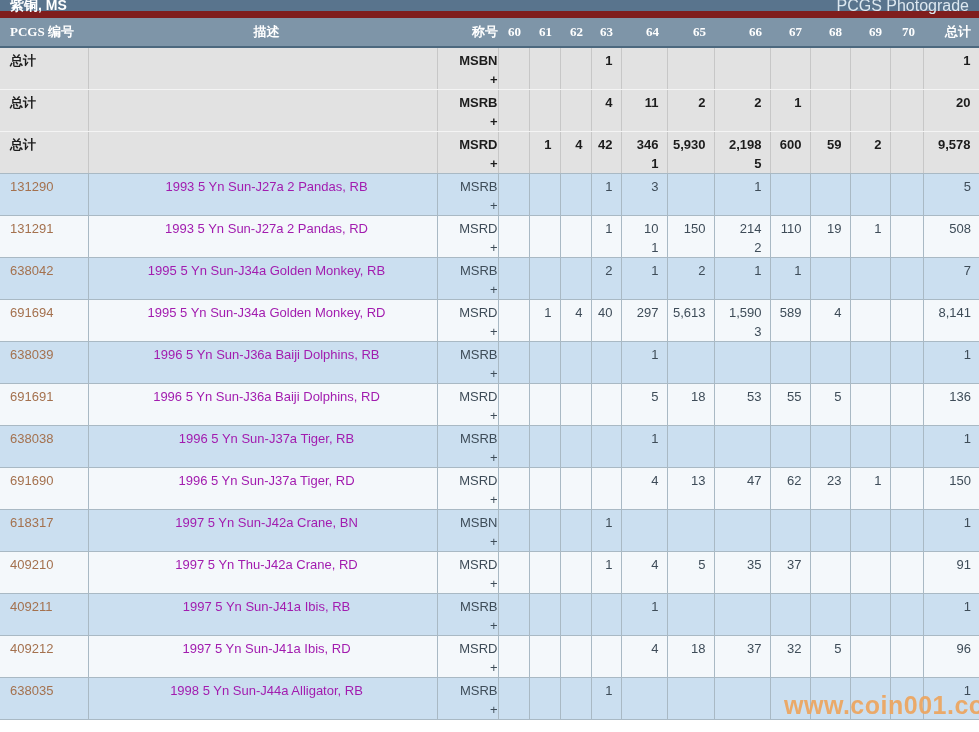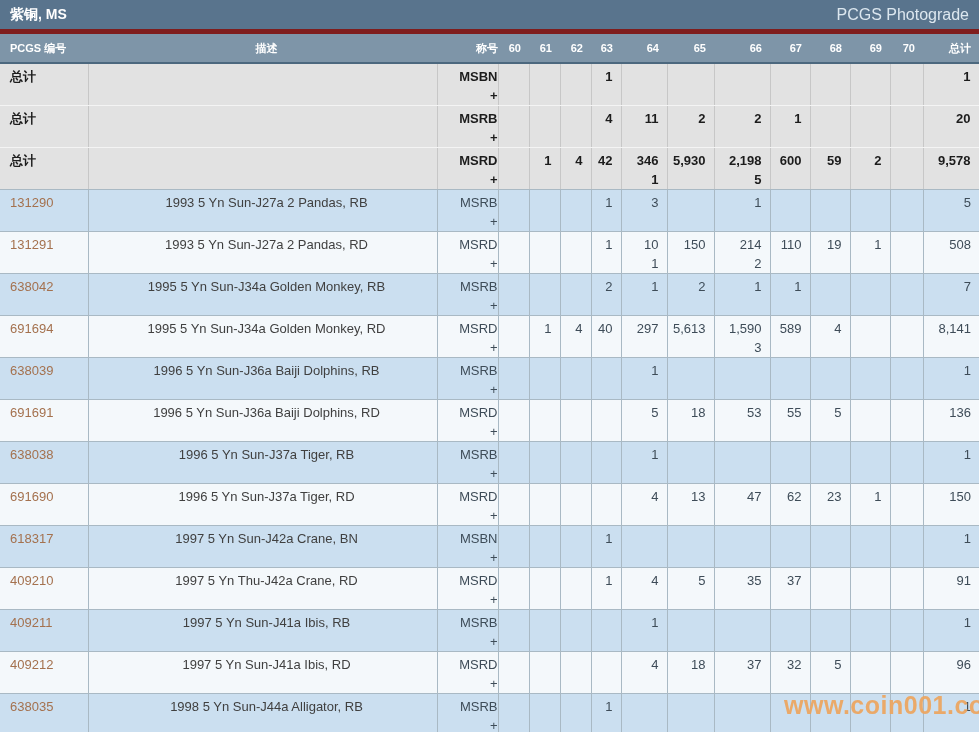--- a/index.html
+++ b/index.html
@@ -2,37 +2,37 @@
 <html><head>
 <meta charset="utf-8">
 <style>
   html,body{margin:0;padding:0;}
   body{
     width:979px;height:732px;overflow:hidden;position:relative;
     font-family:"Liberation Sans","DejaVu Sans",sans-serif;background:#fff;
   }
   
   .titlebar{
-    height:34px;background:var(--c-titlebar,#59748d);
+    height:18px;background:var(--c-titlebar,#59748d);
     display:flex;align-items:center;justify-content:space-between;
     padding:0 10px;box-sizing:border-box;
-    border-bottom:5px solid #7f1d1d;
+    border-bottom:7px solid #7f1d1d;
   }
   .titlebar .title{color:#fff;font-weight:bold;font-size:14px;}
   .titlebar .photograde{color:#dce7ef;font-size:16px;cursor:pointer;text-decoration:none;}
   
   table{border-collapse:collapse;table-layout:fixed;width:979px;}
   col.w-pcgs{width:88px;} col.w-desc{width:349px;} col.w-desig{width:61px;}
   col.w-g60{width:31px;} col.w-g61{width:31px;} col.w-g62{width:31px;}
   col.w-g63{width:30px;} col.w-g64{width:46px;} col.w-g65{width:47px;}
   col.w-g66{width:56px;} col.w-g67{width:40px;} col.w-g68{width:40px;}
   col.w-g69{width:40px;} col.w-g70{width:33px;} col.w-tot{width:56px;}
   thead th{
-    background:var(--c-header,#7e95a8);color:#fff;font-size:11px;font-weight:bold;
-    height:28px;padding:0;border-bottom:2px solid #4c687e;
+    background:var(--c-header,#7e95a8);color:#fff;font-size:13px;font-weight:bold;
+    height:28px;padding:0;border-bottom:2px solid #4c687e;font-family:Liberation Serif, serif;
   }
   tbody tr{height:42px;}
   tbody td{
     font-size:13px;vertical-align:top;box-sizing:border-box;
     padding:5px 0 0 0;color:#3e4c58;
     border-right:1px solid #a9b9c4;border-bottom:1px solid #a9b9c4;
   }
   tbody td:last-child{border-right:none;}
   tr.blue td{background:var(--c-blue,#cbdff0);}
   tr.white td{background:var(--c-white,#f4f8fb);}
@@ -42,21 +42,21 @@
   }
   tr.total.total-end td{border-bottom:1px solid #a9b9c4;}
   .al{text-align:left;padding-left:10px;}
   .al2{text-align:center;padding-left:8px;}
   .ac{text-align:right;}
   .ar{text-align:right;padding-right:8px;}
   th.al{padding-left:10px;} th.al2{padding-left:8px;} th.ar{padding-right:8px;}
   .l1{line-height:16px;min-height:16px;}
   .l2{line-height:16px;min-height:16px;margin-top:3px;}
   .plink{color:var(--c-link,#a4714e);cursor:pointer;}
-  .desc-text{color:#404040;}
+  .desc-text{color:#a21caf;}
   
   .watermark{
     position:absolute;left:784px;top:691px;z-index:5;pointer-events:none;
     font-size:25px;font-weight:bold;letter-spacing:0.5px;
     color:var(--c-watermark,#eda55e);opacity:0.92;white-space:nowrap;
   }
 </style>
 </head>
 <body style="--c-titlebar: #59748d; --c-header: #7e95a8; --c-blue: #cbdff0; --c-white: #f4f8fb; --c-total: #e2e2e2; --c-link: #a4714e; --c-watermark: #eda55e;">
 

